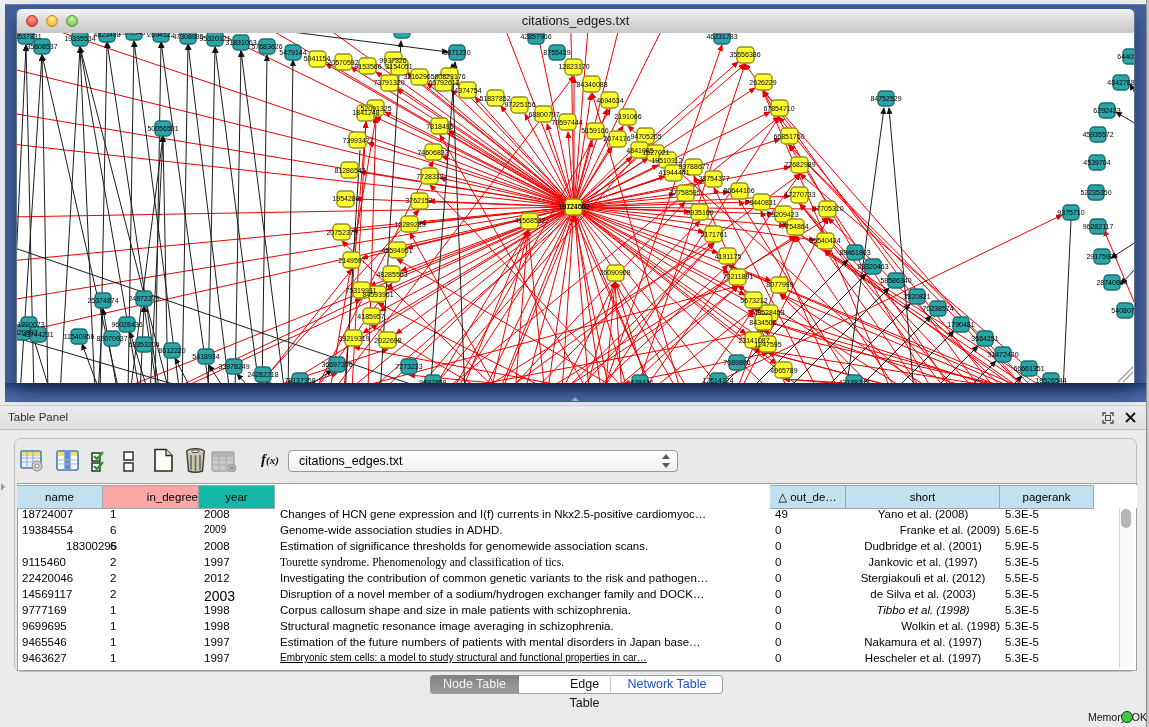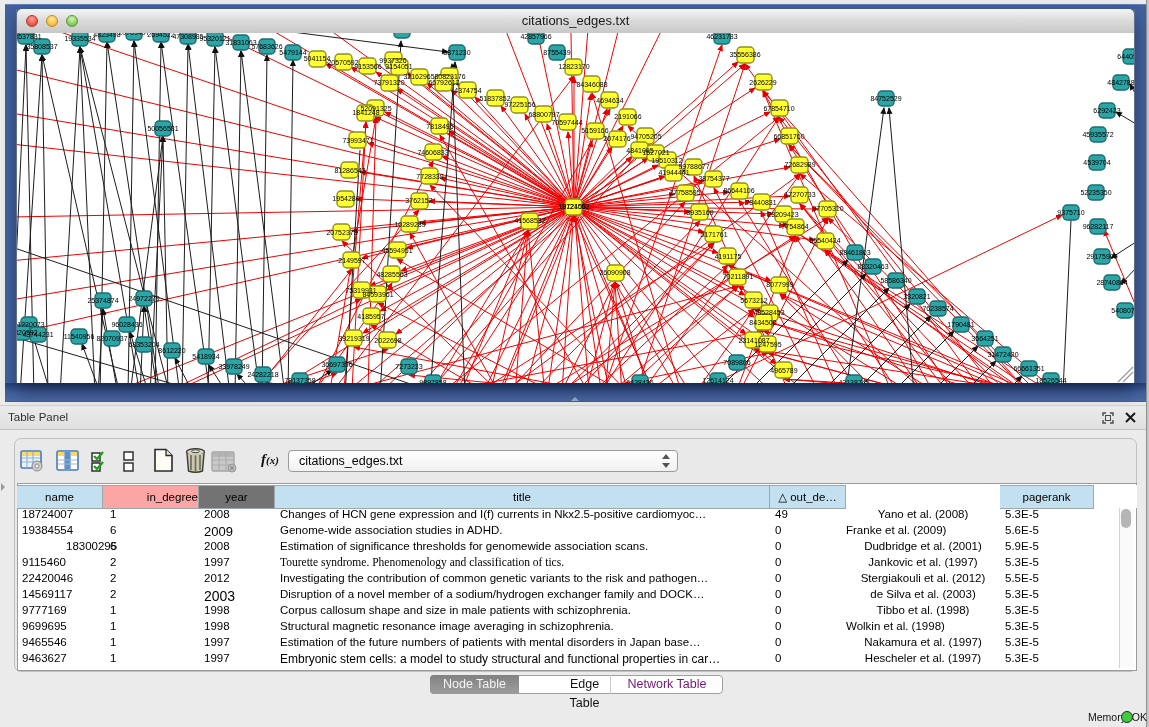--- a/index.html
+++ b/index.html
@@ -659,38 +659,38 @@
 <div class="abs" style="left:299px;top:454px;font-size:12.5px;color:#000;">citations_edges.txt</div>
 <svg class="abs" style="left:660px;top:453px" width="12" height="16" viewBox="0 0 12 16">
  <path d="M6 1l4 5H2zM6 15l4-5H2z" fill="#555"></path>
 </svg>
 
 <div class="abs" style="left:17px;top:483px;width:1120px;height:188px;background:#fff;
      border:1px solid #9b9b9b;box-sizing:border-box;"></div>
 <div style="position:absolute;left:17px;top:485px;width:1120px;height:23px;background:#fff;">
 <div style="position:absolute;left:0px;top:0;width:85px;height:22px;background:#c3e0f0;border-right:1px solid #9aa7ad;border-top:1px solid #9aa7ad;border-bottom:1px solid #9aa7ad;text-align:center;line-height:22px;font-size:11.5px;color:#000;">name</div>
 <div style="position:absolute;left:86px;top:0;width:95px;height:22px;background:#fca5a5;border-right:1px solid #9aa7ad;border-top:1px solid #9aa7ad;border-bottom:1px solid #9aa7ad;text-align:right;line-height:22px;font-size:11.5px;color:#000;">in_degree</div>
-<div style="position:absolute;left:182px;top:0;width:75px;height:22px;background:#737373;border-right:1px solid #9aa7ad;border-top:1px solid #9aa7ad;border-bottom:1px solid #9aa7ad;text-align:center;line-height:22px;font-size:11.5px;color:#000;">year</div>
-<div style="position:absolute;left:258px;top:0;width:494px;height:22px;background:#c3e0f0;border-right:1px solid #9aa7ad;border-top:1px solid #9aa7ad;border-bottom:1px solid #9aa7ad;text-align:center;line-height:22px;font-size:11.5px;color:#000;">title</div>
+<div style="position:absolute;left:182px;top:0;width:75px;height:22px;background:#14b8a6;border-right:1px solid #9aa7ad;border-top:1px solid #9aa7ad;border-bottom:1px solid #9aa7ad;text-align:center;line-height:22px;font-size:11.5px;color:#000;">year</div>
 <div style="position:absolute;left:753px;top:0;width:75px;height:22px;background:#c3e0f0;border-right:1px solid #9aa7ad;border-top:1px solid #9aa7ad;border-bottom:1px solid #9aa7ad;text-align:center;line-height:22px;font-size:11.5px;color:#000;">△ out_de…</div>
+<div style="position:absolute;left:829px;top:0;width:153px;height:22px;background:#c3e0f0;border-right:1px solid #9aa7ad;border-top:1px solid #9aa7ad;border-bottom:1px solid #9aa7ad;text-align:center;line-height:22px;font-size:11.5px;color:#000;">short</div>
 <div style="position:absolute;left:983px;top:0;width:93px;height:22px;background:#c3e0f0;border-right:1px solid #9aa7ad;border-top:1px solid #9aa7ad;border-bottom:1px solid #9aa7ad;text-align:center;line-height:22px;font-size:11.5px;color:#000;">pagerank</div>
 </div>
 <div style="position:absolute;left:22px;top:508px;font-size:11.5px;">18724007</div>
 <div style="position:absolute;left:110px;top:508px;font-size:11.5px;">1</div>
 <div style="position:absolute;left:204px;top:508px;font-size:11.5px;">2008</div>
 <div style="position:absolute;left:280px;top:508px;font-size:11.5px;white-space:nowrap;">Changes of HCN gene expression and I(f) currents in Nkx2.5-positive cardiomyoc…</div>
 <div style="position:absolute;left:775px;top:508px;font-size:11.5px;">49</div>
 <div style="position:absolute;left:846px;top:508px;width:154px;text-align:center;font-size:11.5px;white-space:nowrap;">Yano et al. (2008)</div>
 <div style="position:absolute;left:1005px;top:508px;font-size:11.5px;">5.3E-5</div>
 <div style="position:absolute;left:22px;top:524px;font-size:11.5px;">19384554</div>
 <div style="position:absolute;left:110px;top:524px;font-size:11.5px;">6</div>
-<div style="position:absolute;left:204px;top:524px;font-size:13px;">2009</div>
+<div style="position:absolute;left:204px;top:524px;font-size:10px;">2009</div>
 <div style="position:absolute;left:280px;top:524px;font-size:11.5px;white-space:nowrap;">Genome-wide association studies in ADHD.</div>
 <div style="position:absolute;left:775px;top:524px;font-size:11.5px;">0</div>
-<div style="position:absolute;left:846px;top:524px;width:154px;text-align:left;font-size:11.5px;white-space:nowrap;">Franke et al. (2009)</div>
+<div style="position:absolute;left:846px;top:524px;width:154px;text-align:right;font-size:11.5px;white-space:nowrap;">Franke et al. (2009)</div>
 <div style="position:absolute;left:1005px;top:524px;font-size:11.5px;">5.6E-5</div>
 <div style="position:absolute;left:22px;top:540px;font-size:11.5px;margin-left:44px;">18300295</div>
 <div style="position:absolute;left:110px;top:540px;font-size:11.5px;">6</div>
 <div style="position:absolute;left:204px;top:540px;font-size:11.5px;">2008</div>
 <div style="position:absolute;left:280px;top:540px;font-size:11.5px;white-space:nowrap;">Estimation of significance thresholds for genomewide association scans.</div>
 <div style="position:absolute;left:775px;top:540px;font-size:11.5px;">0</div>
 <div style="position:absolute;left:846px;top:540px;width:154px;text-align:center;font-size:11.5px;white-space:nowrap;">Dudbridge et al. (2001)</div>
 <div style="position:absolute;left:1005px;top:540px;font-size:11.5px;">5.9E-5</div>
 <div style="position:absolute;left:22px;top:556px;font-size:11.5px;">9115460</div>
 <div style="position:absolute;left:110px;top:556px;font-size:11.5px;">2</div>
@@ -711,55 +711,55 @@
 <div style="position:absolute;left:204px;top:588px;font-size:14px;">2003</div>
 <div style="position:absolute;left:280px;top:588px;font-size:11.5px;white-space:nowrap;">Disruption of a novel member of a sodium/hydrogen exchanger family and DOCK…</div>
 <div style="position:absolute;left:775px;top:588px;font-size:11.5px;">0</div>
 <div style="position:absolute;left:846px;top:588px;width:154px;text-align:center;font-size:11.5px;white-space:nowrap;">de Silva et al. (2003)</div>
 <div style="position:absolute;left:1005px;top:588px;font-size:11.5px;">5.3E-5</div>
 <div style="position:absolute;left:22px;top:604px;font-size:11.5px;">9777169</div>
 <div style="position:absolute;left:110px;top:604px;font-size:11.5px;">1</div>
 <div style="position:absolute;left:204px;top:604px;font-size:11.5px;">1998</div>
 <div style="position:absolute;left:280px;top:604px;font-size:11.5px;white-space:nowrap;">Corpus callosum shape and size in male patients with schizophrenia.</div>
 <div style="position:absolute;left:775px;top:604px;font-size:11.5px;">0</div>
-<div style="position:absolute;left:846px;top:604px;width:154px;text-align:center;font-size:11.5px;white-space:nowrap;">Tibbo et al. (1998)</div>
+<div style="position:absolute;left:846px;top:604px;width:154px;text-align:center;font-size:11.5px;white-space:nowrap;font-style:italic;">Tibbo et al. (1998)</div>
 <div style="position:absolute;left:1005px;top:604px;font-size:11.5px;">5.3E-5</div>
 <div style="position:absolute;left:22px;top:620px;font-size:11.5px;">9699695</div>
 <div style="position:absolute;left:110px;top:620px;font-size:11.5px;">1</div>
 <div style="position:absolute;left:204px;top:620px;font-size:11.5px;">1998</div>
 <div style="position:absolute;left:280px;top:620px;font-size:11.5px;white-space:nowrap;">Structural magnetic resonance image averaging in schizophrenia.</div>
 <div style="position:absolute;left:775px;top:620px;font-size:11.5px;">0</div>
-<div style="position:absolute;left:846px;top:620px;width:154px;text-align:left;font-size:11.5px;white-space:nowrap;">Wolkin et al. (1998)</div>
+<div style="position:absolute;left:846px;top:620px;width:154px;text-align:right;font-size:11.5px;white-space:nowrap;">Wolkin et al. (1998)</div>
 <div style="position:absolute;left:1005px;top:620px;font-size:11.5px;">5.3E-5</div>
 <div style="position:absolute;left:22px;top:636px;font-size:11.5px;">9465546</div>
 <div style="position:absolute;left:110px;top:636px;font-size:11.5px;">1</div>
 <div style="position:absolute;left:204px;top:636px;font-size:11.5px;">1997</div>
 <div style="position:absolute;left:280px;top:636px;font-size:11.5px;white-space:nowrap;">Estimation of the future numbers of patients with mental disorders in Japan base…</div>
 <div style="position:absolute;left:775px;top:636px;font-size:11.5px;">0</div>
 <div style="position:absolute;left:846px;top:636px;width:154px;text-align:center;font-size:11.5px;white-space:nowrap;">Nakamura et al. (1997)</div>
 <div style="position:absolute;left:1005px;top:636px;font-size:11.5px;">5.3E-5</div>
 <div style="position:absolute;left:22px;top:652px;font-size:11.5px;">9463627</div>
 <div style="position:absolute;left:110px;top:652px;font-size:11.5px;">1</div>
 <div style="position:absolute;left:204px;top:652px;font-size:11.5px;">1997</div>
-<div style="position:absolute;left:280px;top:652px;font-size:12px;white-space:nowrap;">Embryonic stem cells: a model to study structural and functional properties in car…</div>
+<div style="position:absolute;left:280px;top:652px;font-size:10px;white-space:nowrap;text-decoration:underline;">Embryonic stem cells: a model to study structural and functional properties in car…</div>
 <div style="position:absolute;left:775px;top:652px;font-size:11.5px;">0</div>
 <div style="position:absolute;left:846px;top:652px;width:154px;text-align:center;font-size:11.5px;white-space:nowrap;">Hescheler et al. (1997)</div>
 <div style="position:absolute;left:1005px;top:652px;font-size:11.5px;">5.3E-5</div>
 
 <div class="abs" style="left:1119px;top:508px;width:15px;height:160px;background:#fafafa;
      border-left:1px solid #d5d5d5;box-sizing:border-box;"></div>
 <div class="abs" style="left:1121px;top:509px;width:10px;height:19px;background:#b5b5b5;border-radius:5px;"></div>
 
 <div class="abs" style="left:430px;top:675px;width:293px;height:19px;border:1px solid #a0a0a0;
      border-radius:4px;background:#fff;box-sizing:border-box;"></div>
 <div class="abs" style="left:430px;top:675px;width:89px;height:19px;border-radius:4px 0 0 4px;
      background:linear-gradient(#828282,#9d9d9d);color:#f4f4f4;text-align:center;line-height:19px;font-size:12.5px;box-sizing:border-box;">Node Table</div>
 <div class="abs" style="left:519px;top:675px;width:92px;height:19px;color:#111;text-align:center;
      line-height:19px;font-size:12.5px;border-right:1px solid #c9c9c9;box-sizing:border-box;padding-left:40px;">Edge Table</div>
-<div class="abs" style="left:611px;top:675px;width:112px;height:19px;color:#701a75;text-align:center;
+<div class="abs" style="left:611px;top:675px;width:112px;height:19px;color:#1d4ed8;text-align:center;
      line-height:19px;font-size:12.5px;">Network Table</div>
 
 <div class="abs" style="left:1088px;top:711px;font-size:10.5px;color:#111;">Memory: OK</div>
 <div class="abs" style="left:1121px;top:711px;width:12px;height:12px;border-radius:50%;
      background:#3ecc3e;border:1px solid #2a2a2a;box-sizing:border-box;"></div>
 
 <svg class="abs" style="left:0;top:482px" width="6" height="10" viewBox="0 0 6 10">
  <path d="M1 1l4 4-4 4z" fill="#9a9a9a"></path>
 </svg>
 

